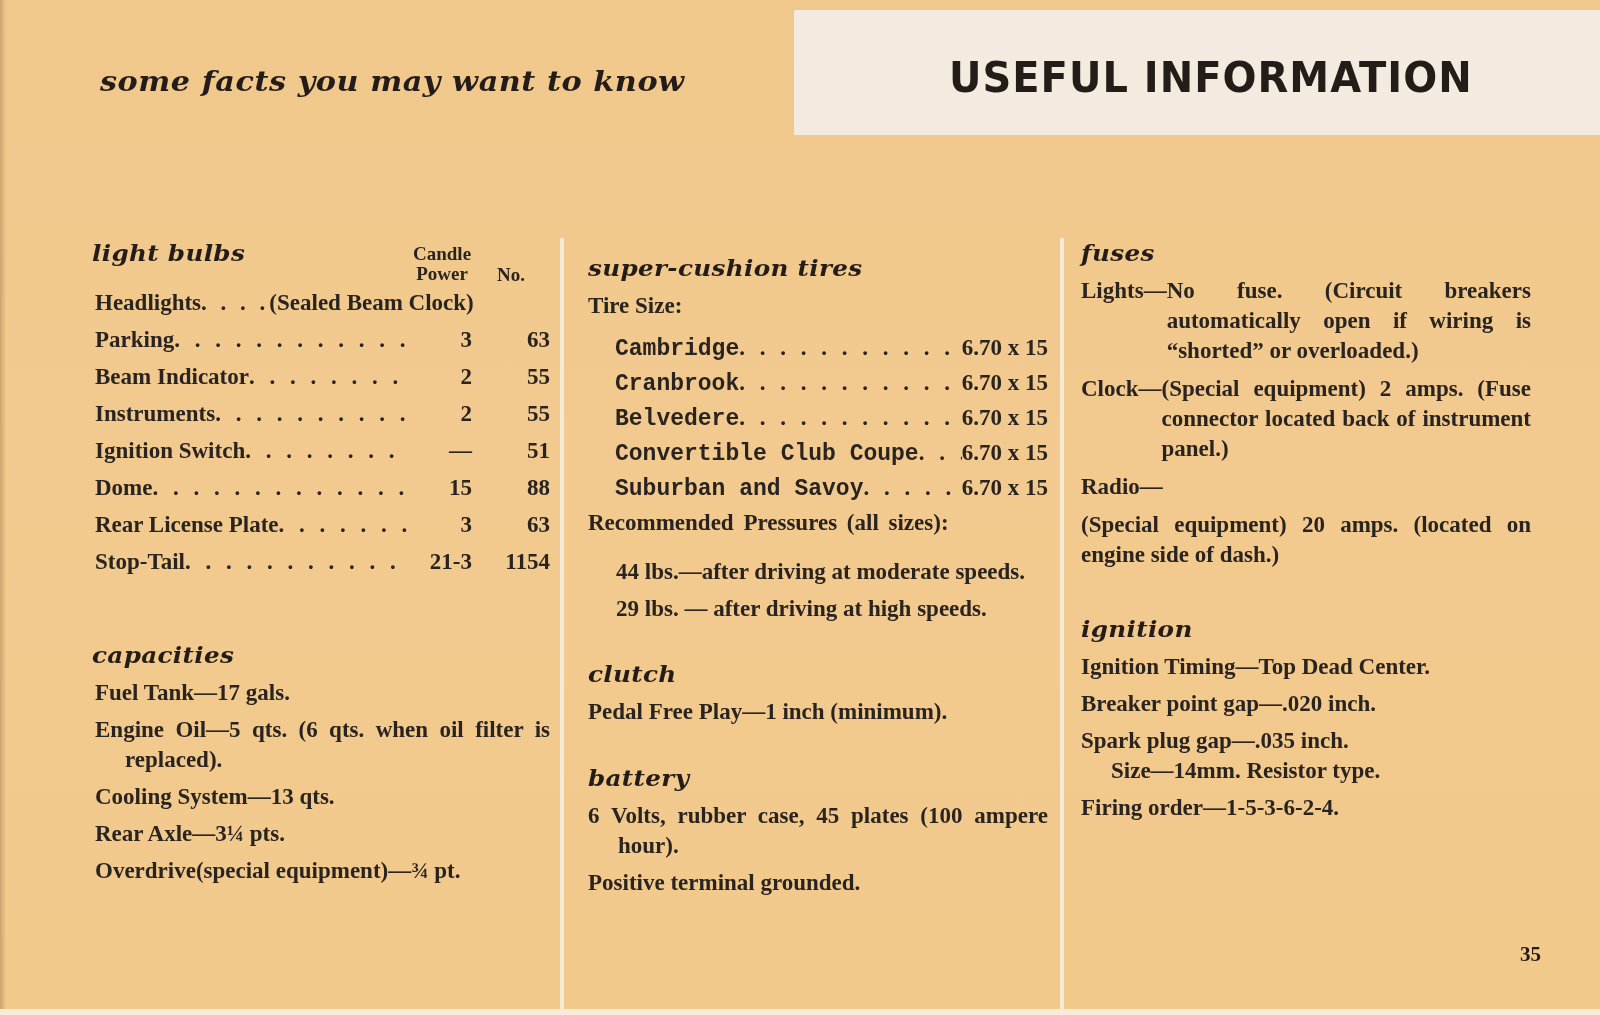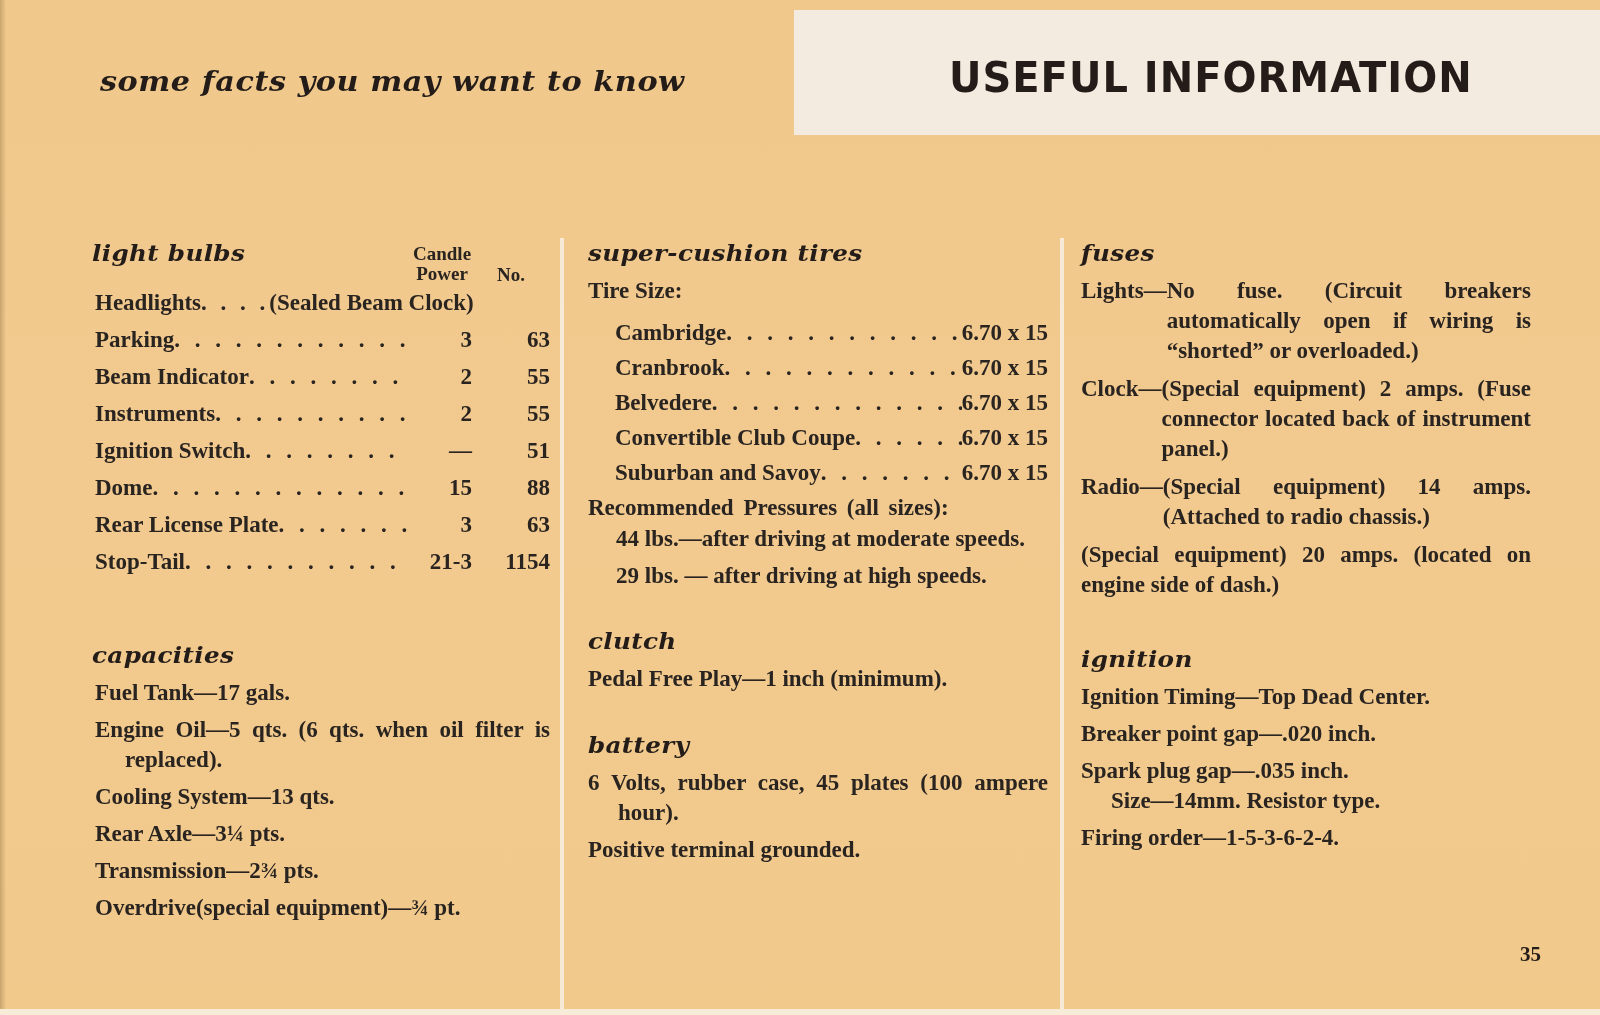--- a/index.html
+++ b/index.html
@@ -38,21 +38,21 @@
       font-family: "DejaVu Sans", sans-serif; font-weight: bold;
       font-size: 40px; letter-spacing: 1px; color: #231c18;
       transform: scaleY(1.05);
     }
     .divider {
       position: absolute; top: 238px; width: 4px; height: 777px;
       background: #f6ead7;
     }
     .col { position: absolute; }
     .col-1 { left: 95px; top: 238px; width: 455px; }
-    .col-2 { left: 588px; top: 238px; width: 460px; }
+    .col-2 { left: 588px; top: 253px; width: 460px; }
     .col-3 { left: 1081px; top: 238px; width: 450px; }
     .sec-title {
       font-family: "DejaVu Serif", serif; font-weight: bold; font-style: italic;
       font-size: 22px; color: #231c18; letter-spacing: 0.3px;
       transform: scaleX(1.12); transform-origin: left center;
       display: inline-block;
     }
     .txt {
       font-family: "Liberation Serif", serif; font-weight: bold;
       font-size: 23px; line-height: 30px; color: #2a2420;
@@ -64,21 +64,21 @@
     .lb-no { position: absolute; left: 402px; top: 26px; font-family: "Liberation Serif", serif; font-weight: bold; font-size: 19px; }
     .lb-row { display: flex; align-items: baseline; height: 37px; }
     .lb-name { white-space: nowrap; }
     .lb-dots { flex: 0 0 auto; overflow: hidden; white-space: nowrap; letter-spacing: 4px; }
     .lb-cpv { width: 62px; text-align: right; }
     .lb-nov { width: 78px; text-align: right; }
     .dot-fill { flex: 1; overflow: hidden; white-space: nowrap; letter-spacing: 4.5px; }
     .hang { padding-left: 30px; text-indent: -30px; }
     .row { margin-bottom: 7px; }
     .tire-row { display: flex; height: 35px; padding-left: 27px; align-items: baseline; }
-    .tire-name { white-space: nowrap; }
+    .tire-name { white-space: nowrap; font-family: Liberation Mono, monospace; }
     .tire-val { white-space: nowrap; }
     .fuse-row { display: flex; margin-bottom: 8px; }
     .fuse-label { white-space: nowrap; }
     .fuse-body { flex: 1; text-align: justify; }
     .page-number {
       position: absolute; left: 1520px; top: 942px;
       font-family: "Liberation Serif", serif; font-weight: bold; font-size: 21px; color: #231c18;
     }
   </style>
 </head>
@@ -153,21 +153,20 @@
       <span class="lb-cpv">21-3</span>
       <span class="lb-nov">1154</span>
     </div>
 
     <div style="height:58px"></div>
     <div class="sec-title" style="margin-left:-3px;margin-bottom:10px">capacities</div>
     <div class="txt hang row">Fuel Tank—17 gals.</div>
     <div class="txt hang row" style="text-align:justify">Engine Oil—5 qts. (6 qts. when oil filter is replaced).</div>
     <div class="txt hang row">Cooling System—13 qts.</div>
     <div class="txt hang row">Rear Axle—3¼ pts.</div>
-    <div class="txt hang row">Transmission—2¾ pts.</div>
     <div class="txt hang row">Overdrive(special equipment)—¾ pt.</div>
   </div>
 
   <div class="col col-2">
     <div class="sec-title" style="margin-top:2px;margin-bottom:10px">super-cushion tires</div>
     <div class="txt" style="margin-bottom:12px">Tire Size:</div>
 
     <div class="tire-row txt">
       <span class="tire-name">Cambridge</span>
       <span class="dot-fill">. . . . . . . . . . . . . . . . . . . . . . . .</span>
@@ -187,21 +186,21 @@
       <span class="tire-name">Convertible Club Coupe</span>
       <span class="dot-fill">. . . . . . . . . . . . . . . . . . . . . . . .</span>
       <span class="tire-val">6.70 x 15</span>
     </div>
     <div class="tire-row txt">
       <span class="tire-name">Suburban and Savoy</span>
       <span class="dot-fill">. . . . . . . . . . . . . . . . . . . . . . . .</span>
       <span class="tire-val">6.70 x 15</span>
     </div>
 
-    <div class="txt" style="margin-bottom:1px;word-spacing:4px">Recommended Pressures (all sizes):</div>
+    <div class="txt" style="margin-bottom:19px;word-spacing:4px">Recommended Pressures (all sizes):</div>
     <div class="txt hang row" style="margin-left:28px;text-align:justify">44 lbs.—after driving at moderate speeds.</div>
     <div class="txt hang row" style="margin-left:28px;padding-right:50px">29 lbs. — after driving at high speeds.</div>
 
     <div style="height:30px"></div>
     <div class="sec-title" style="margin-bottom:10px">clutch</div>
     <div class="txt">Pedal Free Play—1 inch (minimum).</div>
 
     <div style="height:38px"></div>
     <div class="sec-title" style="margin-bottom:10px">battery</div>
     <div class="txt hang row" style="text-align:justify">6 Volts, rubber case, 45 plates (100 ampere hour).</div>
@@ -214,21 +213,20 @@
     <div class="fuse-row txt">
       <span class="fuse-label">Lights—</span>
       <span class="fuse-body">No fuse. (Circuit breakers automatically open if wiring is “shorted” or overloaded.)</span>
     </div>
     <div class="fuse-row txt">
       <span class="fuse-label">Clock—</span>
       <span class="fuse-body">(Special equipment) 2 amps. (Fuse connector located back of instrument panel.)</span>
     </div>
     <div class="fuse-row txt">
       <span class="fuse-label">Radio—</span>
-      <span class="fuse-body">(Special equipment) 14 amps. (Attached to radio chassis.)</span>
     </div>
     <div class="fuse-row txt">
       <span class="fuse-body">(Special equipment) 20 amps. (located on engine side of dash.)</span>
     </div>
 
     <div style="height:38px"></div>
     <div class="sec-title" style="margin-bottom:10px">ignition</div>
     <div class="txt row">Ignition Timing—Top Dead Center.</div>
     <div class="txt row">Breaker point gap—.020 inch.</div>
     <div class="txt">Spark plug gap—.035 inch.</div>

